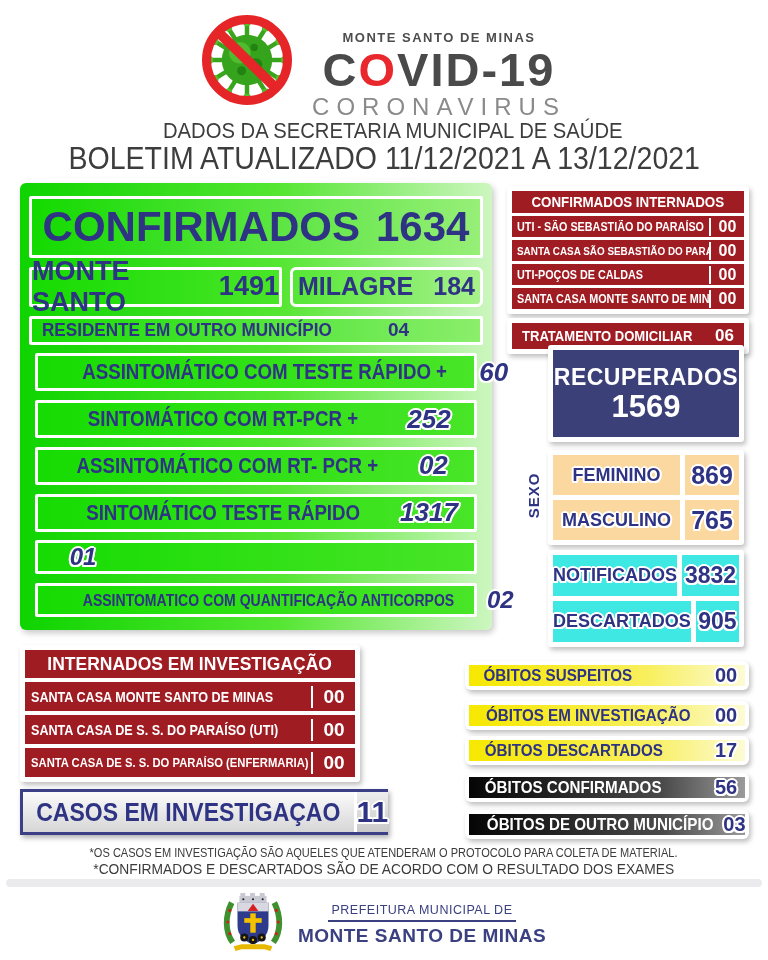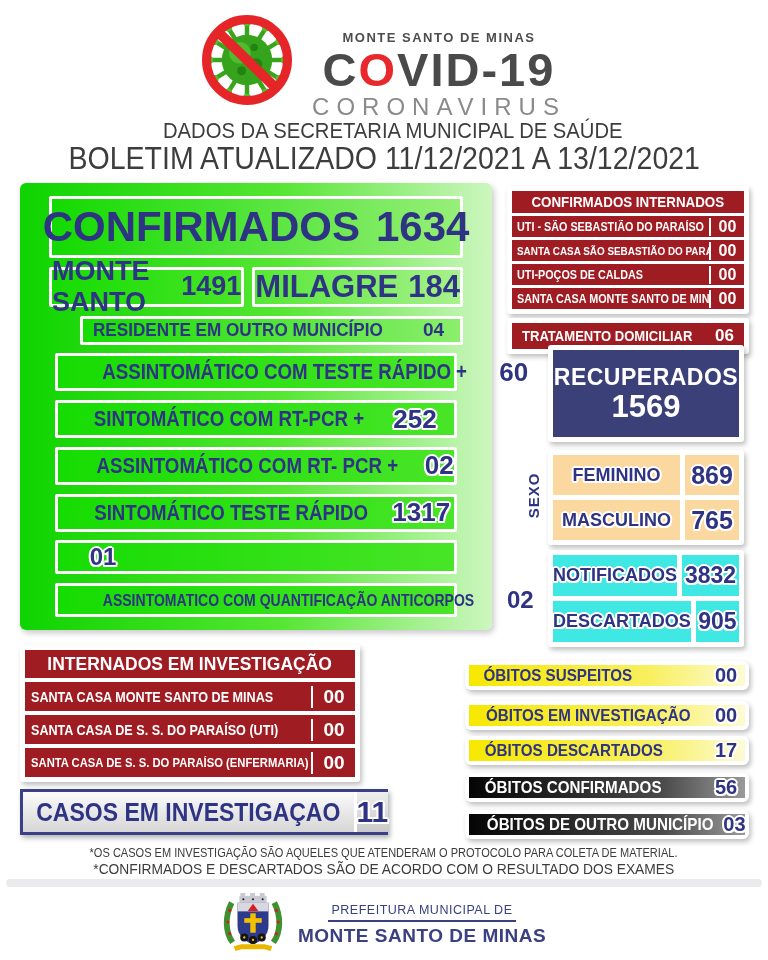--- a/index.html
+++ b/index.html
@@ -21,37 +21,37 @@
   .logo-title .red-o{color:#e8282c;}
   .logo-sub{font-size:24px;color:#8a8a8a;letter-spacing:7px;margin-top:0px;}
 
   .hline1{top:118px;left:0;right:15px;text-align:center;font-size:22px;color:#3d3d3d;margin-left:32px;}
   .hline2{top:141px;left:0;right:0;text-align:center;font-size:31px;color:#3d3d3d;}
 
   
   .green-panel{left:20px;top:183px;width:472px;height:447px;box-sizing:border-box;
     background:linear-gradient(90deg,#0ed400 0%,#55e632 55%,#cdf6c0 100%);
     border-radius:6px;box-shadow:2px 3px 6px rgba(0,0,0,.22);
-    padding:13px 29px;display:flex;flex-direction:column;justify-content:space-between;}
+    padding:13px 9px;display:flex;flex-direction:column;justify-content:space-between;}
   .gbox{box-sizing:border-box;border:3px solid #fff;border-radius:2px;
     background:linear-gradient(90deg,#16dc02,#49e528);
     display:flex;align-items:center;color:#2e3383;font-weight:bold;}
   .g-confirm{height:62px;justify-content:center;gap:16px;font-size:42px;
     background:linear-gradient(90deg,#13da00,#97ef78);}
   .g-r2{display:flex;gap:8px;height:40px;}
   .g-ms{flex:1.32;justify-content:center;gap:10px;font-size:27px;}
-  .g-mi{flex:1;justify-content:center;gap:10px;font-size:31px;
-    background:linear-gradient(90deg,#55e735,#a8f18c);}
-  .g-res{height:29px;font-size:19px;padding:0 10px;gap:8px;
-    background:linear-gradient(90deg,#16dc02,#8bee6c);margin-left:31px;}
+  .g-mi{flex:1;justify-content:center;gap:20px;font-size:25px;
+    background:linear-gradient(90deg,#55e735,#a8f18c);border-radius:6px;}
+  .g-res{height:29px;font-size:19px;padding:0 10px;gap:24px;
+    background:linear-gradient(90deg,#16dc02,#8bee6c);}
   .grow{height:38px;margin:0 6px;padding:0 12px;}
   .grow-sm{height:34px;}
   .grow .lab{flex:1;text-align:center;font-size:22px;}
   .grow-sm .lab{font-size:16.5px;}
-  .grow .val{width:66px;text-align:center;font-size:26px;}
+  .grow .val{width:66px;text-align:center;font-size:26px;font-style:italic;}
   .grow-sm .val{font-size:24px;}
 
   
   .card{background:#fff;box-shadow:2px 3px 5px rgba(0,0,0,.25);box-sizing:border-box;border-radius:3px;}
   .red-card{left:507px;top:186px;width:242px;padding:5px;display:flex;flex-direction:column;gap:3px;}
   .rrow{background:#9f1c23;color:#fff;font-weight:bold;display:flex;align-items:center;}
   .rhead{height:22px;justify-content:center;font-size:14.5px;}
   .rdata{height:21px;}
   .rdata .lab{flex:1;padding-left:5px;font-size:12px;overflow:hidden;}
   .rdata .val{width:33px;text-align:center;border-left:2px solid #fff;font-size:16px;}

